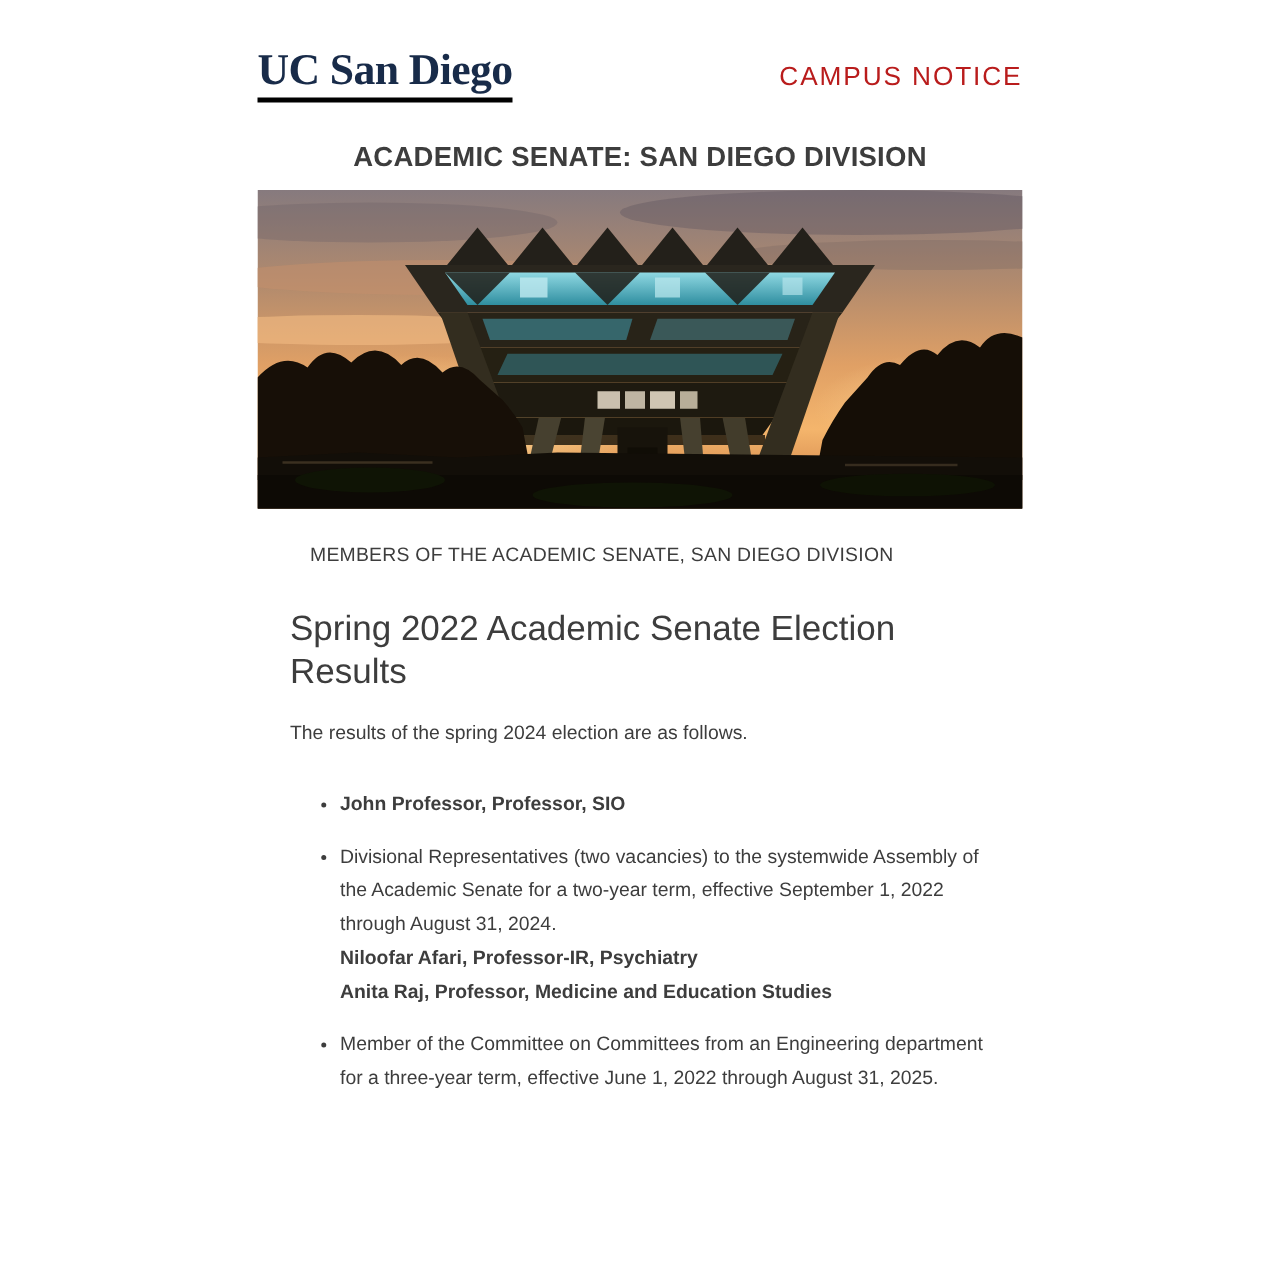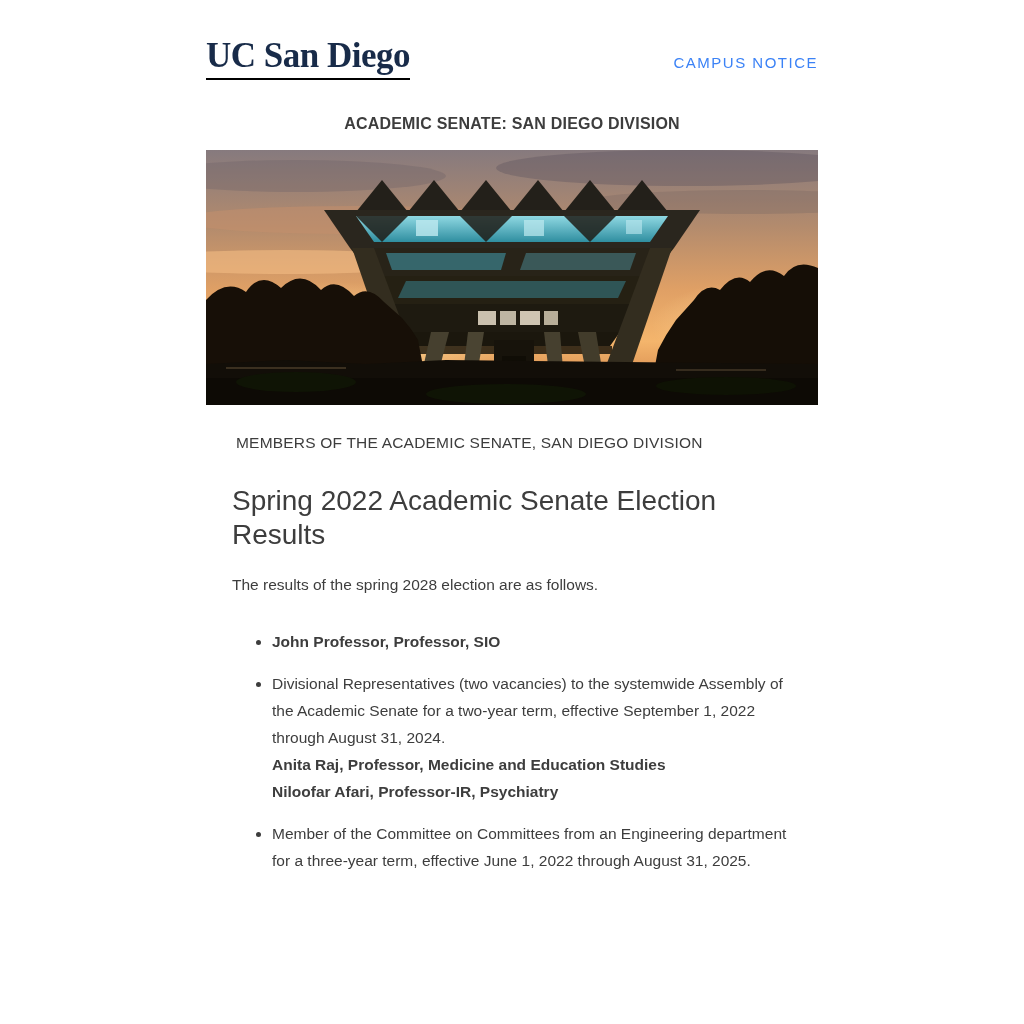--- a/index.html
+++ b/index.html
@@ -18,57 +18,57 @@
     display: flex; justify-content: space-between; align-items: flex-end;
     padding-top: 38px;
   }
   .logo {
     font-family: "Liberation Serif", serif;
     font-weight: bold;
     font-size: 35px;
     line-height: 1;
     letter-spacing: -0.5px;
     color: #182B49;
-    border-bottom: 2px solid #000000;
+    border-bottom: 4px solid #000000;
     padding-bottom: 5px;
   }
   .notice-label {
-    font-size: 15px;
-    color: #3b82f6;
+    font-size: 21px;
+    color: #b91c1c;
     letter-spacing: 1.5px;
     line-height: 1;
     margin-bottom: 10px;
   }
 
   
   .masthead-title {
     margin-top: 32px;
     text-align: center;
-    font-size: 16px;
+    font-size: 22px;
     font-weight: bold;
     line-height: 24px;
     letter-spacing: 0.2px;
   }
   .masthead-date {
     margin-top: 14px;
     text-align: center;
     font-size: 15.5px;
     line-height: 27px;
   }
 
   
   .hero {
     display: block;
     margin-top: 14px;
     width: 612px; height: 255px;
   }
 
   
   .article { padding: 0 26px; font-size: 15.5px; line-height: 27px; }
-  .salutation { margin: 24px 4px 0; letter-spacing: 0.2px; }
+  .salutation { margin: 24px 16px 0; letter-spacing: 0.2px; }
   .article-title {
     margin: 28px 0 4px;
     font-size: 28px;
     font-weight: normal;
     line-height: 34px;
     color: #3d3d3d;
   }
   .intro { margin: 19px 0 0; }
   ul.results { margin: 30px 0 0; padding-left: 40px; }
   li.result { margin-bottom: 15px; }
@@ -167,33 +167,33 @@
     <ellipse cx="90" cy="232" rx="60" ry="10" fill="#0f1405"></ellipse>
     <ellipse cx="300" cy="244" rx="80" ry="10" fill="#0f1405"></ellipse>
     <ellipse cx="520" cy="236" rx="70" ry="9" fill="#0e1204"></ellipse>
     <rect x="20" y="217" width="120" height="2" fill="#7a6347" opacity="0.4"></rect>
     <rect x="470" y="219" width="90" height="2" fill="#7a6347" opacity="0.35"></rect>
   </svg>
 
   <article class="article">
     <p class="salutation">MEMBERS OF THE ACADEMIC SENATE, SAN DIEGO DIVISION</p>
     <h1 class="article-title">Spring 2022 Academic Senate Election Results</h1>
-    <p class="intro">The results of the spring 2028 election are as follows.</p>
+    <p class="intro">The results of the spring 2024 election are as follows.</p>
 
     <ul class="results">
       <li class="result">
         <p class="electees">
           <span class="electee">John Professor, Professor, SIO</span>
         </p>
       </li>
       <li class="result">
         <p>Divisional Representatives (two vacancies) to the systemwide Assembly of the Academic Senate for a two-year term, effective September 1, 2022 through August 31, 2024.</p>
         <p class="electees">
+          <span class="electee">Niloofar Afari, Professor-IR, Psychiatry</span>
           <span class="electee">Anita Raj, Professor, Medicine and Education Studies</span>
-          <span class="electee">Niloofar Afari, Professor-IR, Psychiatry</span>
         </p>
       </li>
       <li class="result">
         <p>Member of the Committee on Committees from an Engineering department for a three-year term, effective June 1, 2022 through August 31, 2025.</p>
       </li>
     </ul>
   </article>
 
 </div>
 

